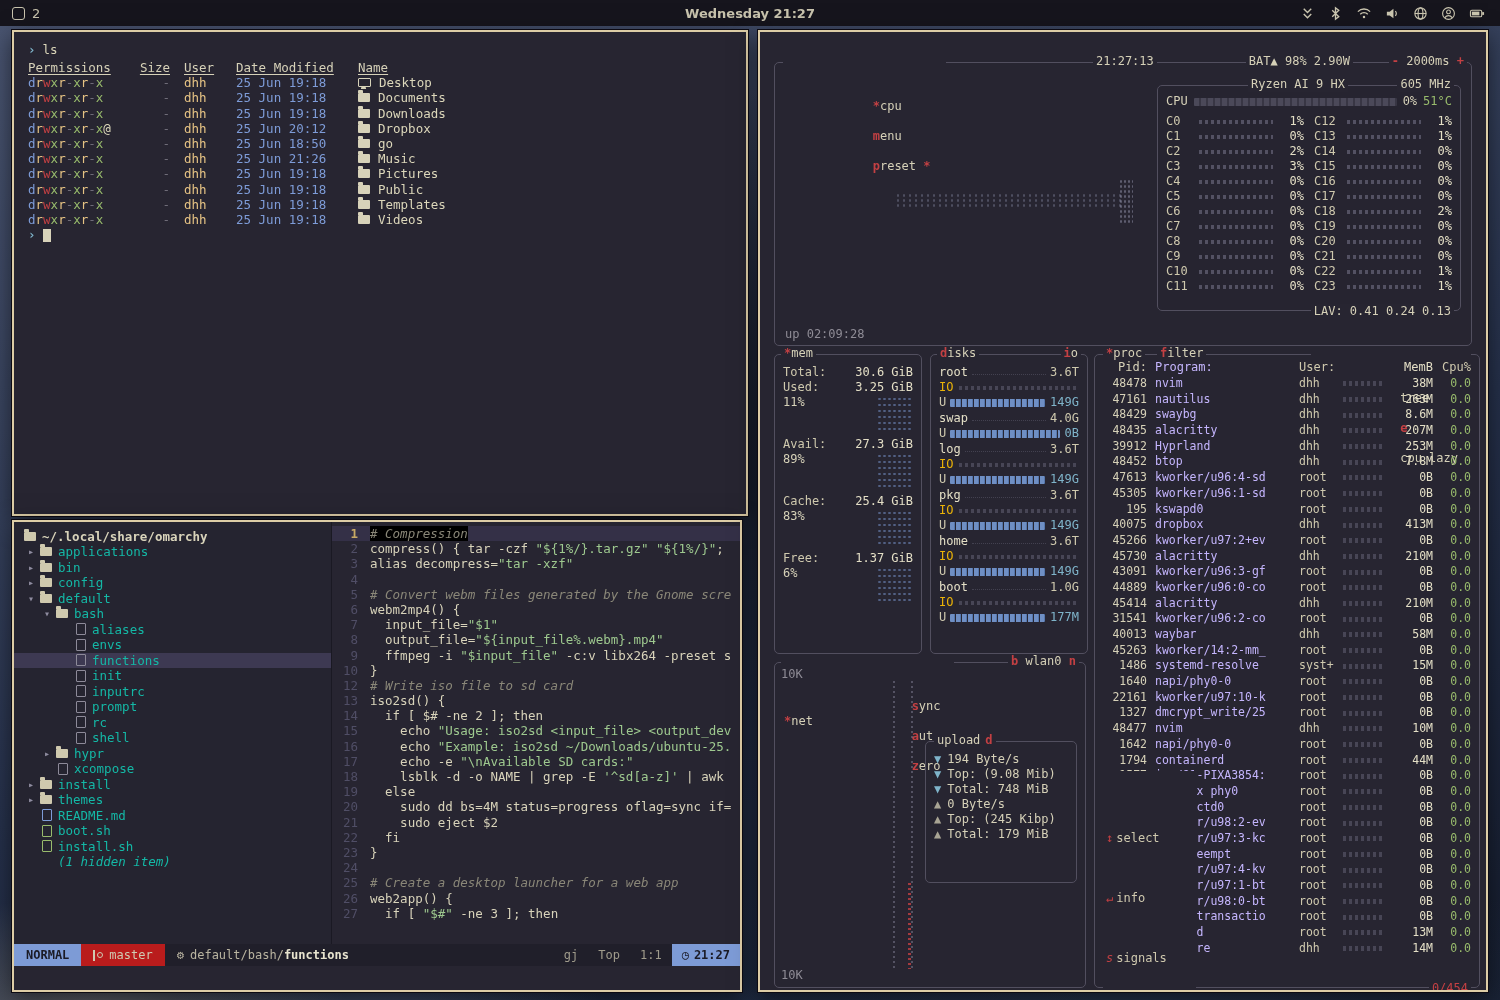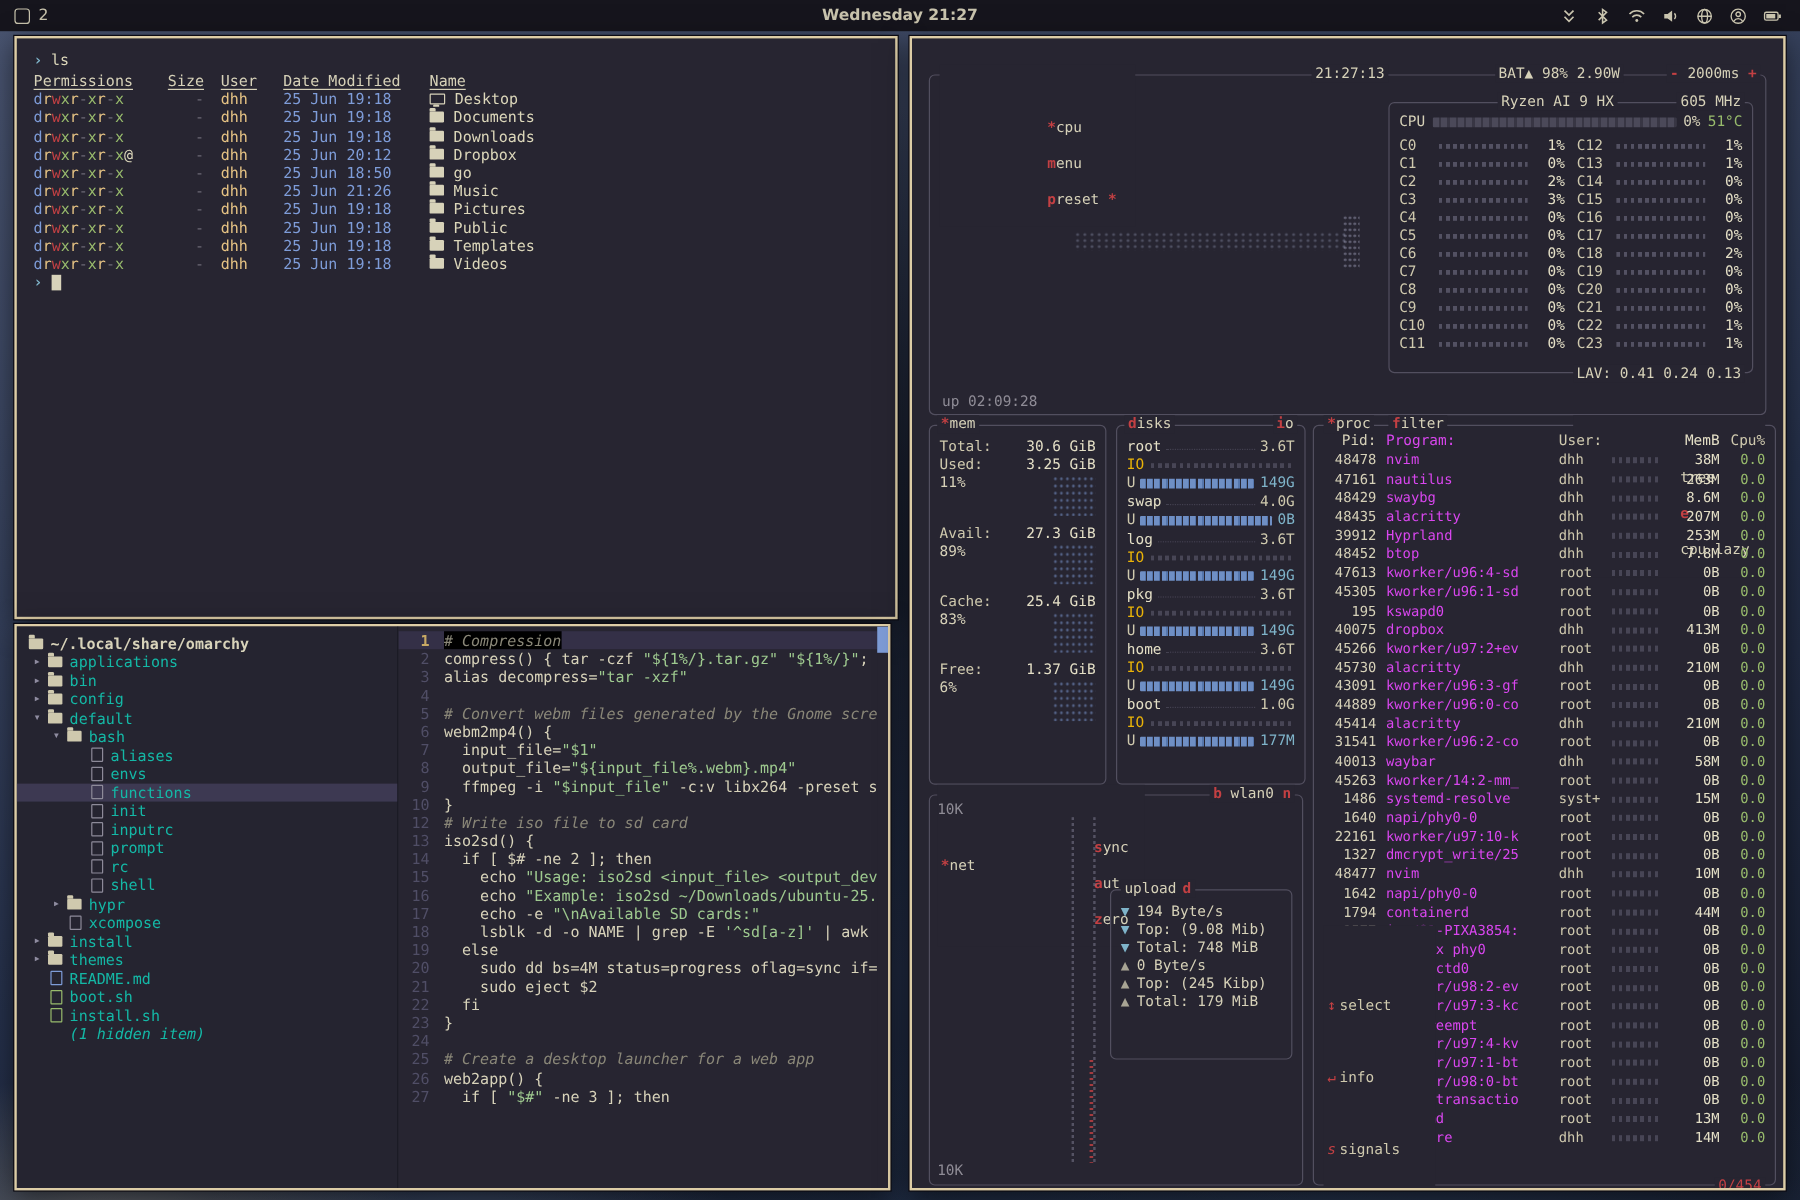--- a/index.html
+++ b/index.html
@@ -42,21 +42,21 @@
   .ls-head .hl{text-decoration:underline;text-underline-offset:2px;color:#d6d1b8;}
   .ls-head .c-date,.ls-head .c-name{color:#d6d1b8;}
   .pm-d{color:#7e9cd8}.pm-r{color:#e6c384}.pm-w{color:#c34043}.pm-x{color:#98bb6c}
   .pm-n{color:#6f6c78}.pm-a{color:#dcd7ba}
   .c-size{color:#6f6c78}.c-user{color:#e6c384}
   .ico{display:inline-block;width:12px;height:9px;background:#d7d2b9;border-radius:1px;position:relative;margin-right:8px;flex:none;}
   .ico::before{content:"";position:absolute;top:-3px;left:0;width:5px;height:3px;background:inherit;border-radius:1px 1px 0 0;}
   .ico.desktop-icon{background:none;border:1.5px solid #d7d2b9;width:11px;height:7px;border-radius:1px;}
   .ico.desktop-icon::before{top:8px;left:2px;width:5px;height:2px;background:#d7d2b9;}
   
-  .nvim{left:12px;top:520px;width:730px;height:472px;font-size:12.5px;color:#d8d3ba;display:flex;flex-direction:row;}
+  .nvim{left:12px;top:520px;width:730px;height:472px;font-size:12.5px;color:#d8d3ba;display:flex;flex-direction:column;}
   .nv-body{display:flex;flex:1;min-height:0;}
   .ntree{width:318px;background:#252430;padding:6px 0 0 10px;border-right:1px solid #1a1923;box-sizing:border-box;}
   .troot{display:flex;align-items:center;height:16px;font-weight:bold;color:#d8d3ba;}
   .titem{display:flex;align-items:center;height:15.5px;}
   .titem.sel{background:#3d3952;margin-left:-10px;padding-left:10px;}
   .titem.hint{color:#6e6b7a;font-style:italic;}
   .ind{display:inline-block;flex:none;}
   .ind.d1{width:4px}.ind.d2{width:20px}.ind.d3{width:38px}
   .chev{width:12px;color:#8f8ca0;flex:none;font-size:10px;}
   .tico{display:inline-block;width:12px;height:9px;background:#cfc9ae;border-radius:1px;position:relative;margin-right:6px;flex:none;}
@@ -142,21 +142,21 @@
   .netpanel{position:absolute;right:8px;top:78px;width:152px;height:142px;border:1px solid #524f5f;border-radius:5px;padding:10px 8px 0;box-sizing:border-box;}
   .netrow{display:flex;gap:6px;height:15px;align-items:center;white-space:pre;}
   .arr.dn{color:#7fb4ca}.arr.up{color:#a8a494}
   .proc-box{left:334px;top:322px;right:6px;height:634px;}
   .filter-title{left:62px;}
   .proc-opts{right:8px;left:auto;}
   .phead{position:absolute;left:8px;right:8px;top:5px;display:flex;color:#cfc9ae;}
   .prows{position:absolute;left:8px;right:8px;top:21px;bottom:10px;overflow:hidden;}
   .prow{display:flex;height:15.7px;line-height:15.7px;font-size:11.5px;}
   .ppid{width:44px;text-align:right;margin-right:8px;color:#d6d1b8;flex:none;}
-  .pname{flex:1;min-width:0;overflow:hidden;color:#d946ef;}
+  .pname{flex:1;min-width:0;overflow:hidden;color:#c4b5fd;}
   .puser{width:44px;color:#cfc9ae;flex:none;}
   .pgraph{width:40px;height:5px;align-self:center;margin-right:6px;flex:none;
     background:repeating-linear-gradient(90deg,rgba(120,118,140,.4) 0 3px,transparent 3px 6px);}
   .pmem{width:44px;text-align:right;margin-right:8px;color:#e4dfc6;flex:none;}
   .pcpu{width:30px;text-align:right;color:#98bb6c;flex:none;}
   .phead .pcpu{color:#cfc9ae;}
   .pcount{right:8px;left:auto;color:#c34043;}
   .fkey{color:#c34043;margin-right:3px;}
   .fitem{margin-right:12px;color:#cfc9ae;display:flex;align-items:center;}
 </style>

